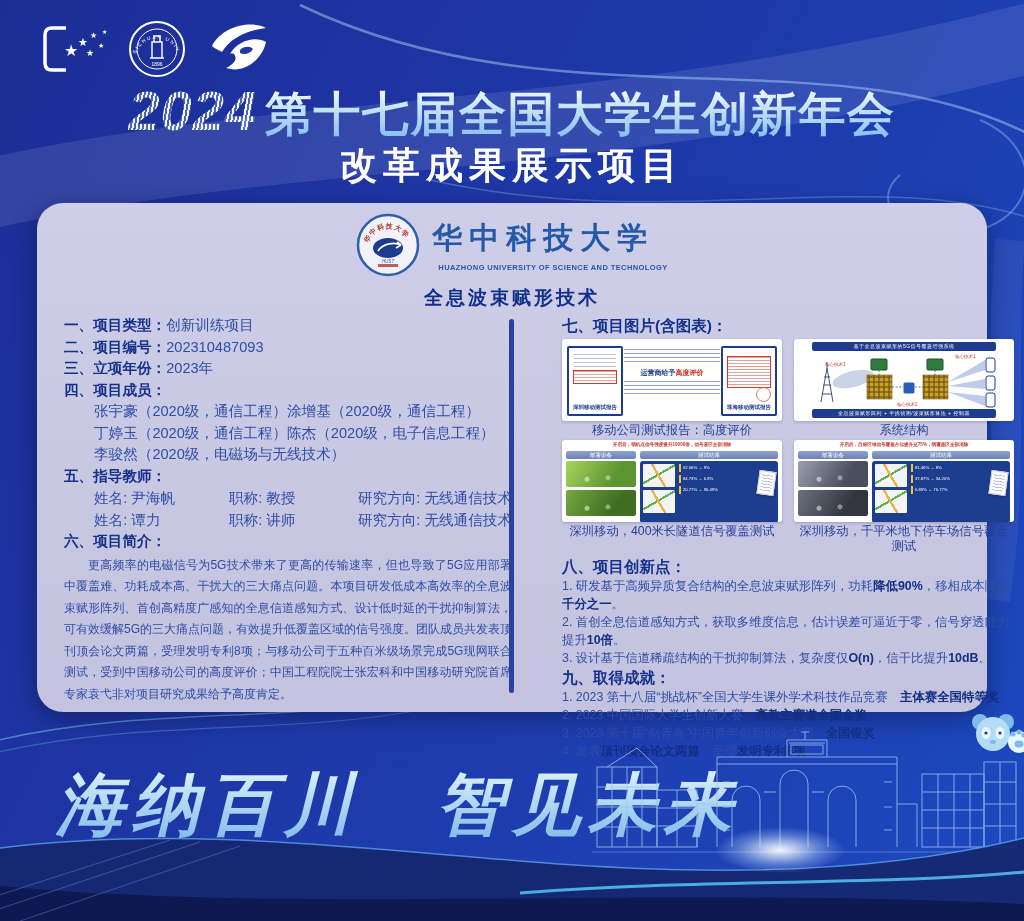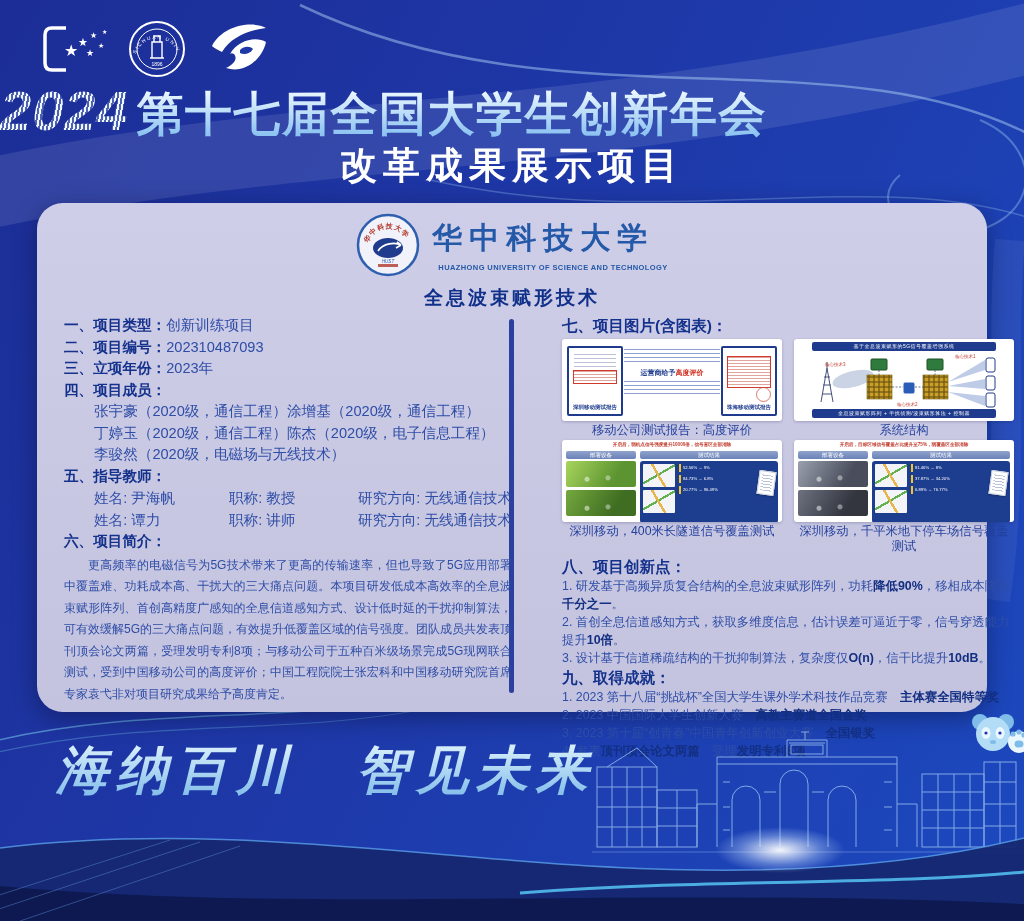--- a/index.html
+++ b/index.html
@@ -9,21 +9,21 @@
   svg{display:block;}
   
   .bgfx,.fgfx,.campus{position:absolute;pointer-events:none;}
   .bgfx{inset:0;}
   .fgfx{inset:0;}
   .campus{left:592px;top:712px;width:432px;height:150px;}
   .flare{position:absolute;left:690px;top:818px;width:180px;height:64px;
     background:radial-gradient(closest-side,rgba(255,255,255,.95),rgba(200,225,255,.35) 45%,rgba(255,255,255,0) 72%);}
   
   .logos{position:absolute;top:20px;left:40px;display:flex;align-items:center;gap:18px;}
-  .title-row{position:absolute;top:82px;left:0;width:100%;white-space:nowrap;line-height:1.05;}
+  .title-row{position:absolute;top:82px;left:0;width:100%;text-align:center;white-space:nowrap;line-height:1.05;}
   .year{font-style:italic;font-weight:800;font-size:56px;letter-spacing:1px;margin-right:8px;color:#cfe9fb;}
   .title-cn{font-weight:800;font-size:47px;letter-spacing:1.5px;color:#aadcf8;}
   @supports (-webkit-background-clip: text){
     .year{background:repeating-linear-gradient(100deg,#eef8ff 0 2px,rgba(238,248,255,.25) 2px 4px);
       -webkit-background-clip:text;background-clip:text;-webkit-text-fill-color:transparent;}
     .title-cn{background:linear-gradient(180deg,#e9f6ff 10%,#8cc3f1 90%);
       -webkit-background-clip:text;background-clip:text;-webkit-text-fill-color:transparent;}
   }
   .subtitle{position:absolute;top:141px;left:0;width:100%;text-align:center;color:#ffffff;
     font-size:37px;font-weight:700;letter-spacing:6px;}
@@ -96,21 +96,21 @@
   .fx-map{width:32px;height:23px;border-radius:1px;background:
     linear-gradient(60deg,transparent 46%,#e8b54a 46% 52%,transparent 52%),
     linear-gradient(150deg,transparent 44%,#63b04f 44% 50%,transparent 50%),#f2f4f7;}
   .fx-map+.fx-map{margin-top:3px;}
   .fx-stats{margin-left:4px;font-size:4.2px;color:#fff;line-height:8px;flex:1;}
   .fx-stat{border-left:2px solid #f4c430;padding-left:2px;margin-bottom:3px;white-space:nowrap;}
   .fx-doc{position:absolute;right:3px;top:10px;width:15px;height:22px;background:#fff;border:1px solid #c9cfdd;
     transform:rotate(8deg);box-shadow:0 1px 2px rgba(0,0,0,.3);}
   .fx-doc::after{content:"";position:absolute;inset:3px 2px;background:repeating-linear-gradient(180deg,#b9c2d8 0 1px,transparent 1px 3px);}
   
-  .slogan{position:absolute;left:56px;top:736px;font-size:52px;font-weight:800;font-style:italic;
+  .slogan{position:absolute;left:56px;top:760px;font-size:68px;font-weight:800;font-style:italic;
     letter-spacing:8px;color:#a5d7f3;text-shadow:3px 3px 2px rgba(10,25,90,.45);white-space:nowrap;}
   @supports (-webkit-background-clip: text){
     .slogan{background:linear-gradient(180deg,#d6eefb 15%,#7fbbe9 90%);
       -webkit-background-clip:text;background-clip:text;-webkit-text-fill-color:transparent;text-shadow:none;}
   }
 </style>
 </head>
 <body>
 
 <div class="poster">

